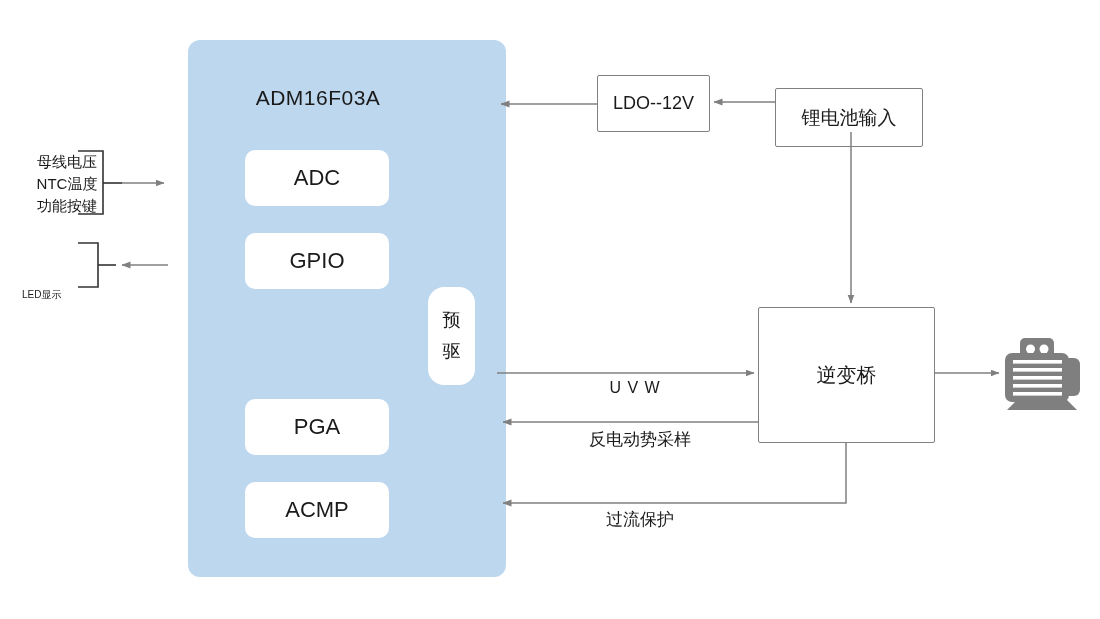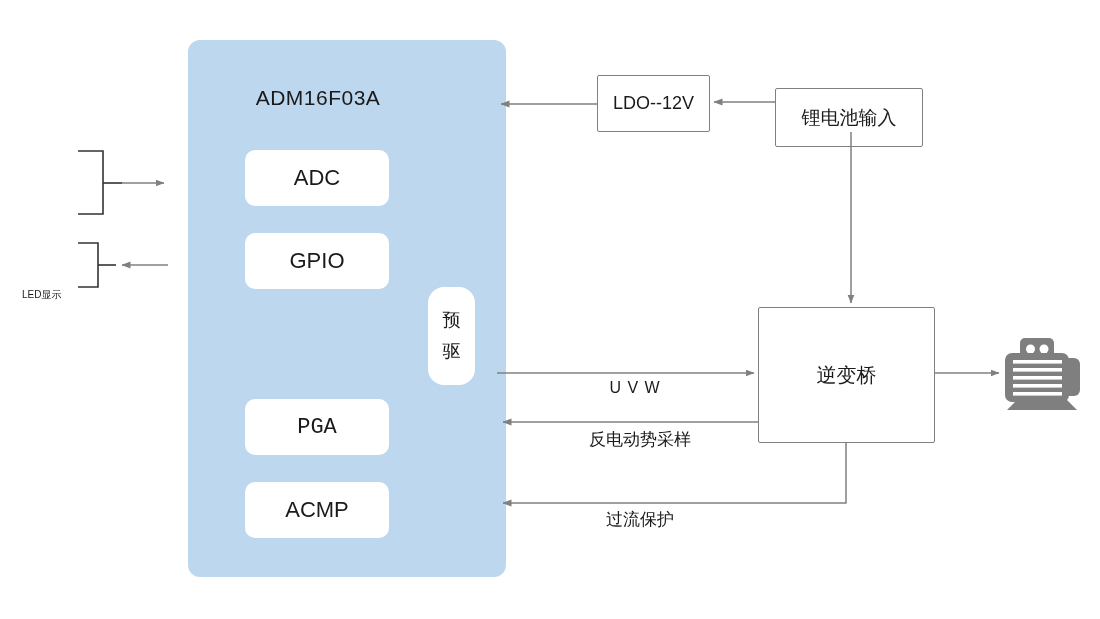--- a/index.html
+++ b/index.html
@@ -8,21 +8,21 @@
   .layer { position:absolute; left:0; top:0; width:1100px; height:619px; }
 
   
   .chip { position:absolute; left:175px; top:40px; width:318px; height:537px;
           background:#BDD7EE; border-radius:12px;margin-left:13px; }
   .chip-title { position:absolute; left:57px; top:46px; width:146px; text-align:center;
           font-size:21px; letter-spacing:0.5px; }
   .module { position:absolute; left:57px; width:144px; height:56px; background:#ffffff;
           border-radius:10px; display:flex; align-items:center; justify-content:center;
           font-size:22px; }
-  .m0 { top:110px; } .m1 { top:193px; } .m2 { top:276px; } .m3 { top:359px;font-family:Liberation Mono, monospace; } .m4 { top:442px; }
+  .m0 { top:110px; } .m1 { top:193px; } .m2 { top:276px; } .m3 { top:359px; } .m4 { top:442px; }
   .predriver { position:absolute; left:240px; top:247px; width:47px; height:98px;
           background:#ffffff; border-radius:16px; display:flex; align-items:center; justify-content:center; }
   .predriver span { width:1em; font-size:18px; line-height:31px; word-break:break-all;
           text-align:center; display:block; }
 
   
   .obox { position:absolute; box-sizing:border-box; background:#ffffff;
           border:1.5px solid #808080; border-radius:2px;
           display:flex; align-items:center; justify-content:center; }
   .ldo      { left:597px; top:75px;  width:113px; height:57px;  font-size:18px; }
@@ -65,20 +65,25 @@
   <div class="obox ldo">
     <span>LDO--12V</span>
   </div>
   <div class="obox battery">
     <span>锂电池输入</span>
   </div>
   <div class="obox inverter">
     <span>逆变桥</span>
   </div>
 
+  <div class="input-group">
+    <div>母线电压</div>
+    <div>NTC温度</div>
+    <div>功能按键</div>
+  </div>
   <div class="led-label">LED显示</div>
 
   <div class="conn-label lbl-uvw">U V W</div>
   <div class="conn-label lbl-bemf">反电动势采样</div>
   <div class="conn-label lbl-ocp">过流保护</div>
 
   <svg class="layer" width="1100" height="619" viewBox="0 0 1100 619">
     <defs>
       <marker id="arr" markerUnits="userSpaceOnUse" markerWidth="9" markerHeight="8" refX="8.5" refY="3.5" orient="auto">
         <path d="M0,0 L9,3.5 L0,7 Z" fill="#808080"></path>

